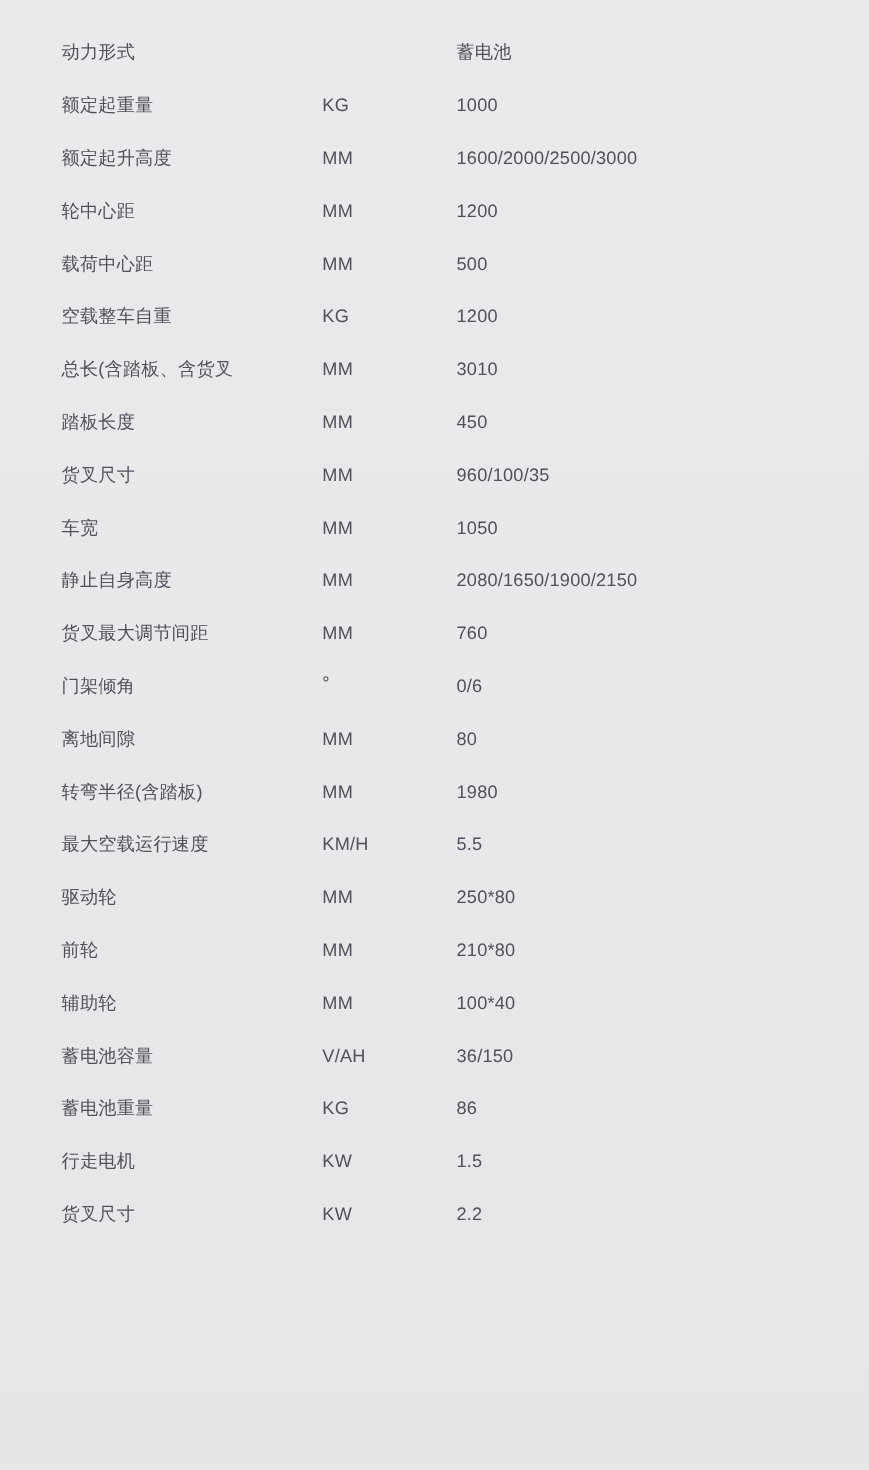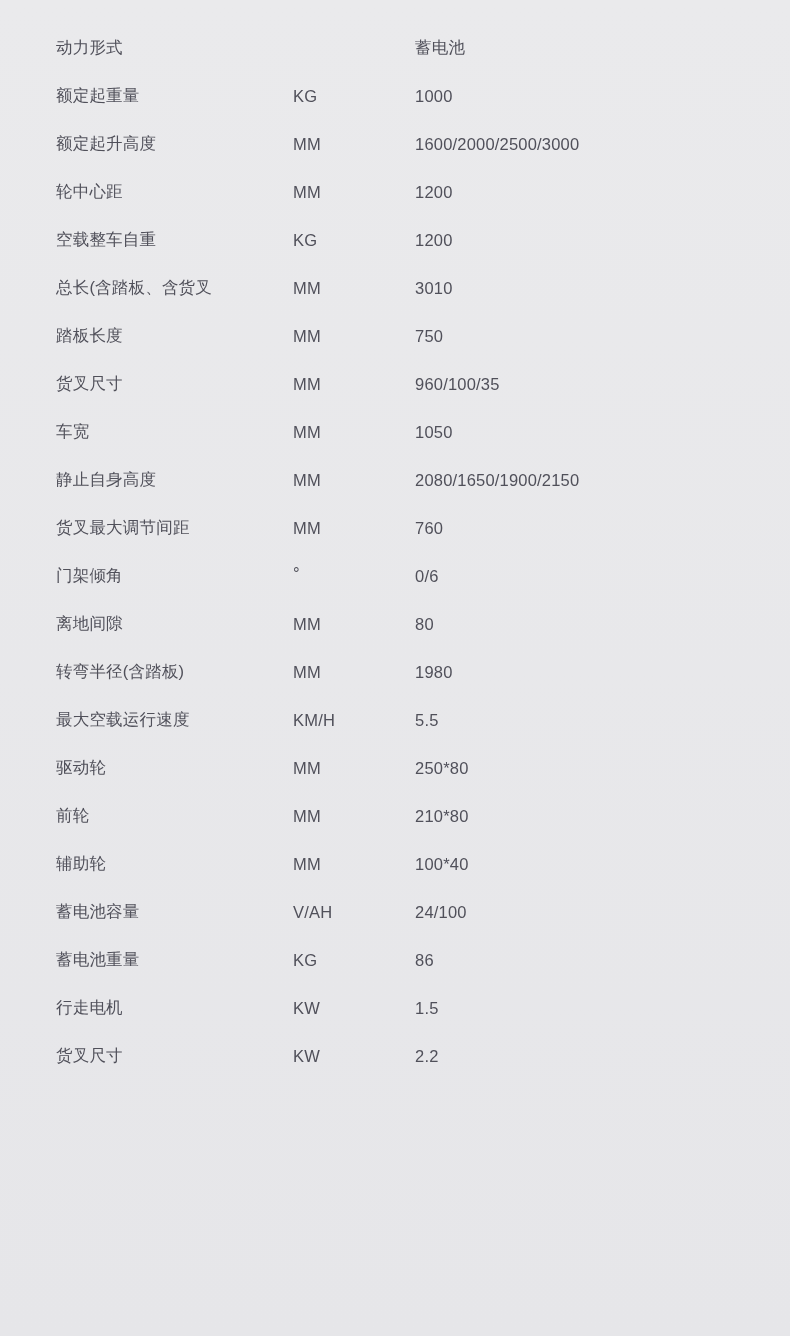--- a/index.html
+++ b/index.html
@@ -76,33 +76,38 @@
         <td class="col-name">额定起升高度</td>
         <td class="col-unit">MM</td>
         <td class="col-value">1600/2000/2500/3000</td>
       </tr>
       <tr>
         <td class="col-name">轮中心距</td>
         <td class="col-unit">MM</td>
         <td class="col-value">1200</td>
       </tr>
       <tr>
+        <td class="col-name">载荷中心距</td>
+        <td class="col-unit">MM</td>
+        <td class="col-value">500</td>
+      </tr>
+      <tr>
         <td class="col-name">空载整车自重</td>
         <td class="col-unit">KG</td>
         <td class="col-value">1200</td>
       </tr>
       <tr>
         <td class="col-name">总长(含踏板、含货叉</td>
         <td class="col-unit">MM</td>
         <td class="col-value">3010</td>
       </tr>
       <tr>
         <td class="col-name">踏板长度</td>
         <td class="col-unit">MM</td>
-        <td class="col-value">750</td>
+        <td class="col-value">450</td>
       </tr>
       <tr>
         <td class="col-name">货叉尺寸</td>
         <td class="col-unit">MM</td>
         <td class="col-value">960/100/35</td>
       </tr>
       <tr>
         <td class="col-name">车宽</td>
         <td class="col-unit">MM</td>
         <td class="col-value">1050</td>
@@ -148,21 +153,21 @@
         <td class="col-value">210*80</td>
       </tr>
       <tr>
         <td class="col-name">辅助轮</td>
         <td class="col-unit">MM</td>
         <td class="col-value">100*40</td>
       </tr>
       <tr>
         <td class="col-name">蓄电池容量</td>
         <td class="col-unit">V/AH</td>
-        <td class="col-value">24/100</td>
+        <td class="col-value">36/150</td>
       </tr>
       <tr>
         <td class="col-name">蓄电池重量</td>
         <td class="col-unit">KG</td>
         <td class="col-value">86</td>
       </tr>
       <tr>
         <td class="col-name">行走电机</td>
         <td class="col-unit">KW</td>
         <td class="col-value">1.5</td>

